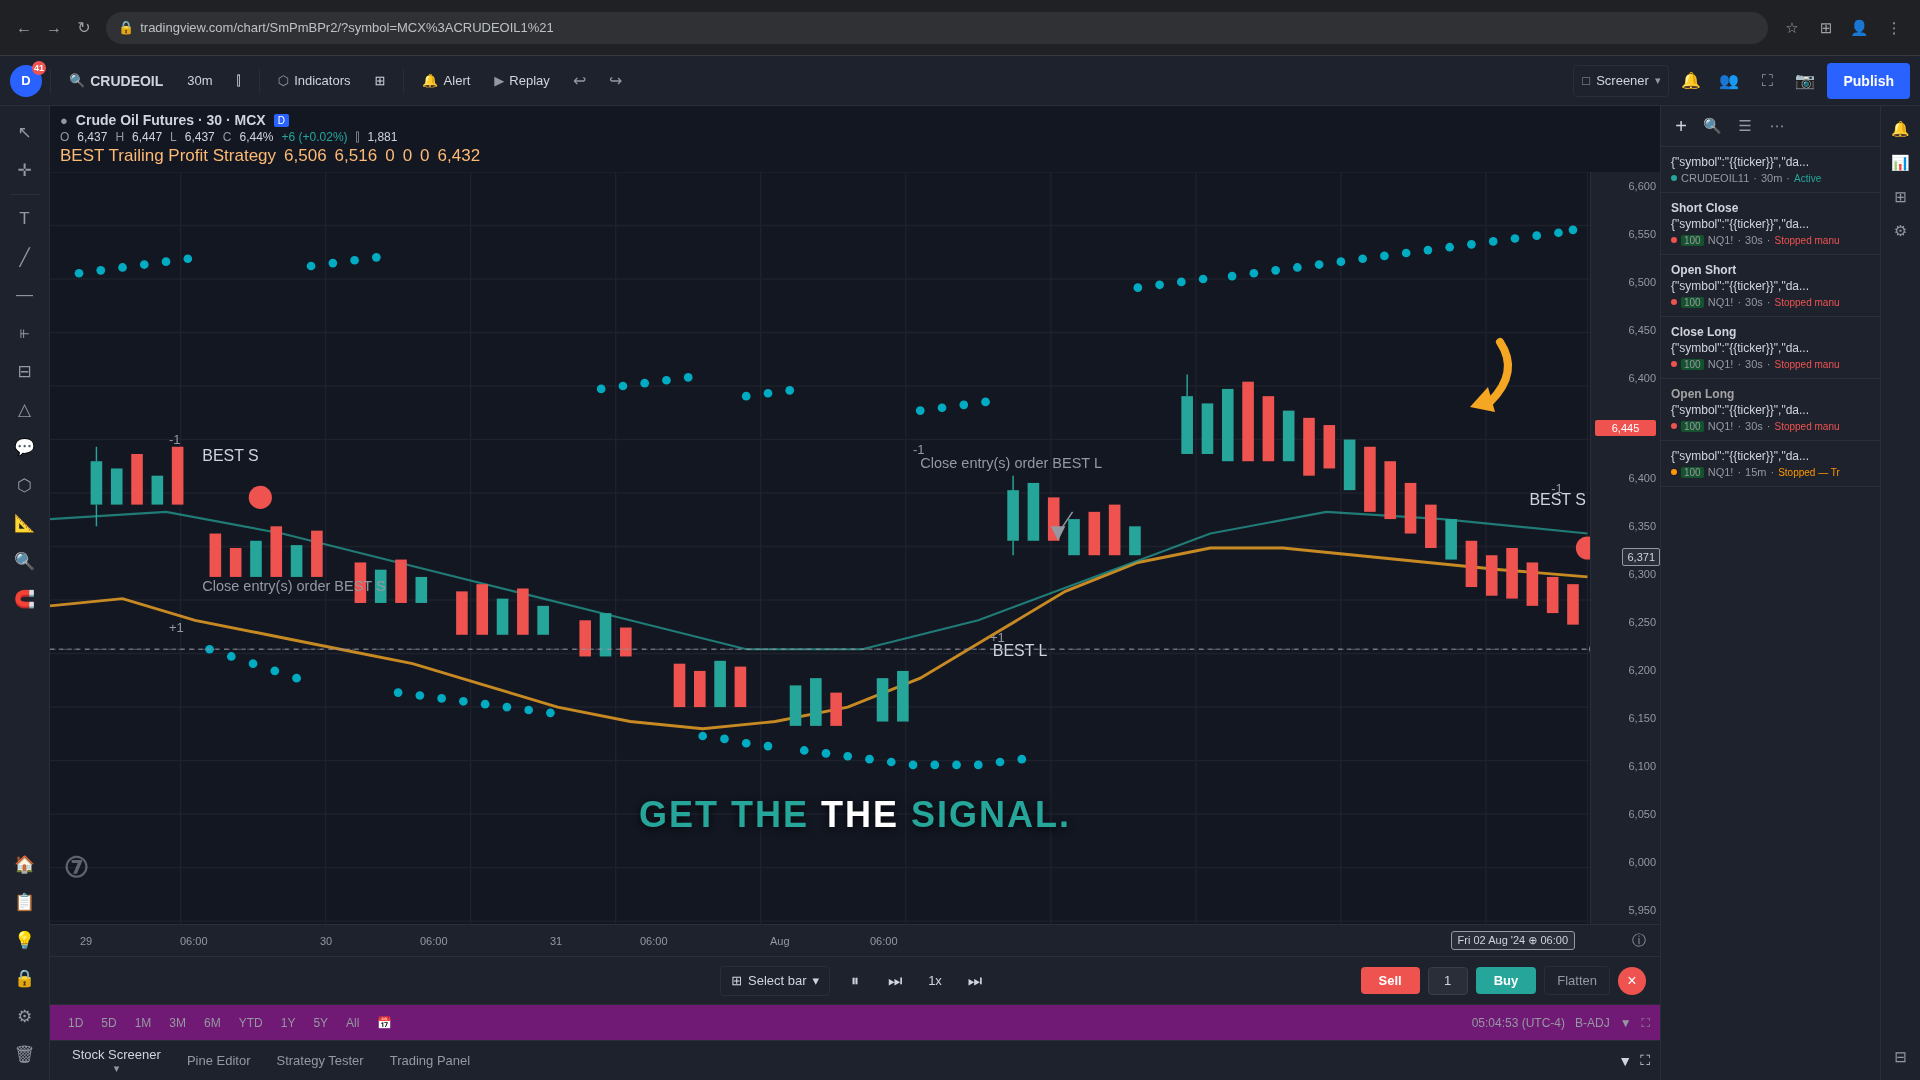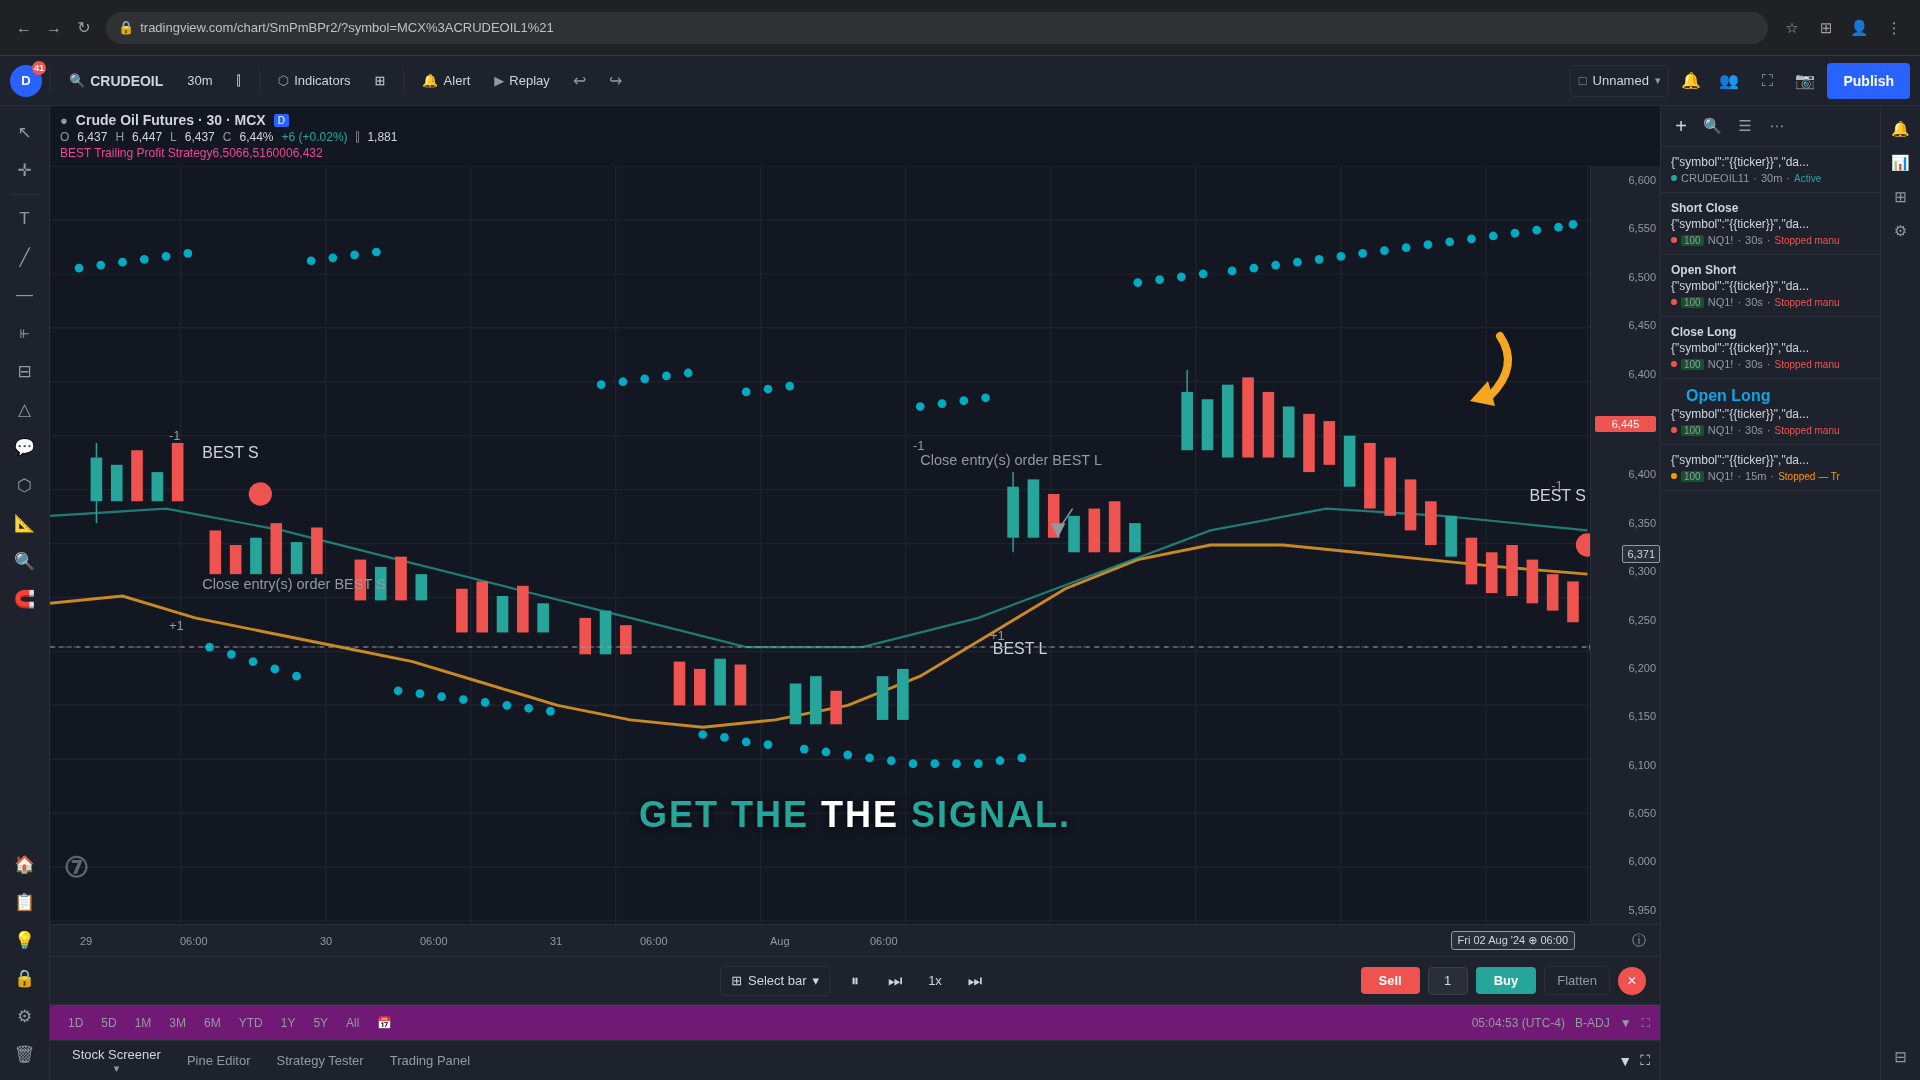--- a/index.html
+++ b/index.html
@@ -42,21 +42,21 @@
     
     .chart-area { flex: 1; display: flex; flex-direction: column; background: #131722; position: relative; overflow: hidden; }
 
     
     .chart-header { padding: 6px 10px; display: flex; flex-direction: column; gap: 2px; flex-shrink: 0; }
     .chart-title-row { display: flex; align-items: center; gap: 8px; }
     .chart-symbol-name { font-size: 14px; font-weight: 600; color: #d1d4dc; }
     .ohlc-row { display: flex; align-items: center; gap: 8px; font-size: 12px; color: #9598a1; }
     .ohlc-val { color: #d1d4dc; }
     .ohlc-change { color: #26a69a; }
-    .strategy-row { font-size: 12px; color: #ec4899; display: flex; }
+    .strategy-row { font-size: 17px; color: #fdba74; display: flex; gap: 8px; }
 
     
     .chart-canvas { flex: 1; position: relative; overflow: hidden; }
 
     
     .price-axis { position: absolute; right: 0; top: 0; bottom: 0; width: 70px; background: #1e222d; border-left: 1px solid #2a2e39; display: flex; flex-direction: column; justify-content: space-between; padding: 8px 4px; }
     .price-label { font-size: 11px; color: #9598a1; text-align: right; }
     .price-label.current { background: #ef5350; color: white; padding: 2px 4px; border-radius: 2px; text-align: center; }
     .signal-text { position: absolute; bottom: 88px; left: 50%; transform: translateX(-50%); font-size: 36px; font-weight: 900; color: white; letter-spacing: 2px; text-shadow: 0 2px 8px rgba(0,0,0,0.8); white-space: nowrap; }
     .signal-text span { color: #26a69a; }
@@ -176,21 +176,21 @@
     <button class="toolbar-icon-btn">
       <span>↩</span>
     </button>
     <button class="toolbar-icon-btn">
       <span>↪</span>
     </button>
 
     <div class="toolbar-right">
       <div class="toolbar-unnamed">
         <span style="color:#9598a1;font-size:13px;">□</span>
-        <span>Unnamed</span>
+        <span>Screener</span>
         <span style="color:#9598a1;font-size:11px;">▾</span>
       </div>
       <button class="toolbar-icon-btn">🔔</button>
       <button class="toolbar-icon-btn">👥</button>
       <button class="toolbar-icon-btn">⛶</button>
       <button class="toolbar-icon-btn">📷</button>
       <button class="publish-btn">Publish</button>
     </div>
   </div>
 
@@ -664,21 +664,21 @@
             <span class="ind-badge-100">100</span>
             <span>NQ1!</span>
             <span>·</span>
             <span>30s</span>
             <span>·</span>
             <span class="stopped-badge">Stopped manu</span>
           </div>
         </div>
 
         <div class="alert-item">
-          <div style="font-size:16px; font-weight:600; color:#0ea5e9; margin-bottom:2px;margin-left:15px;">Open Long</div>
+          <div style="font-size:12px; font-weight:600; color:#a3a3a3; margin-bottom:2px;">Open Long</div>
           <div class="alert-title">{"symbol":"{{ticker}}","da...</div>
           <div class="alert-sub">
             <div class="alert-dot red"></div>
             <span class="ind-badge-100">100</span>
             <span>NQ1!</span>
             <span>·</span>
             <span>30s</span>
             <span>·</span>
             <span class="stopped-badge">Stopped manu</span>
           </div>

